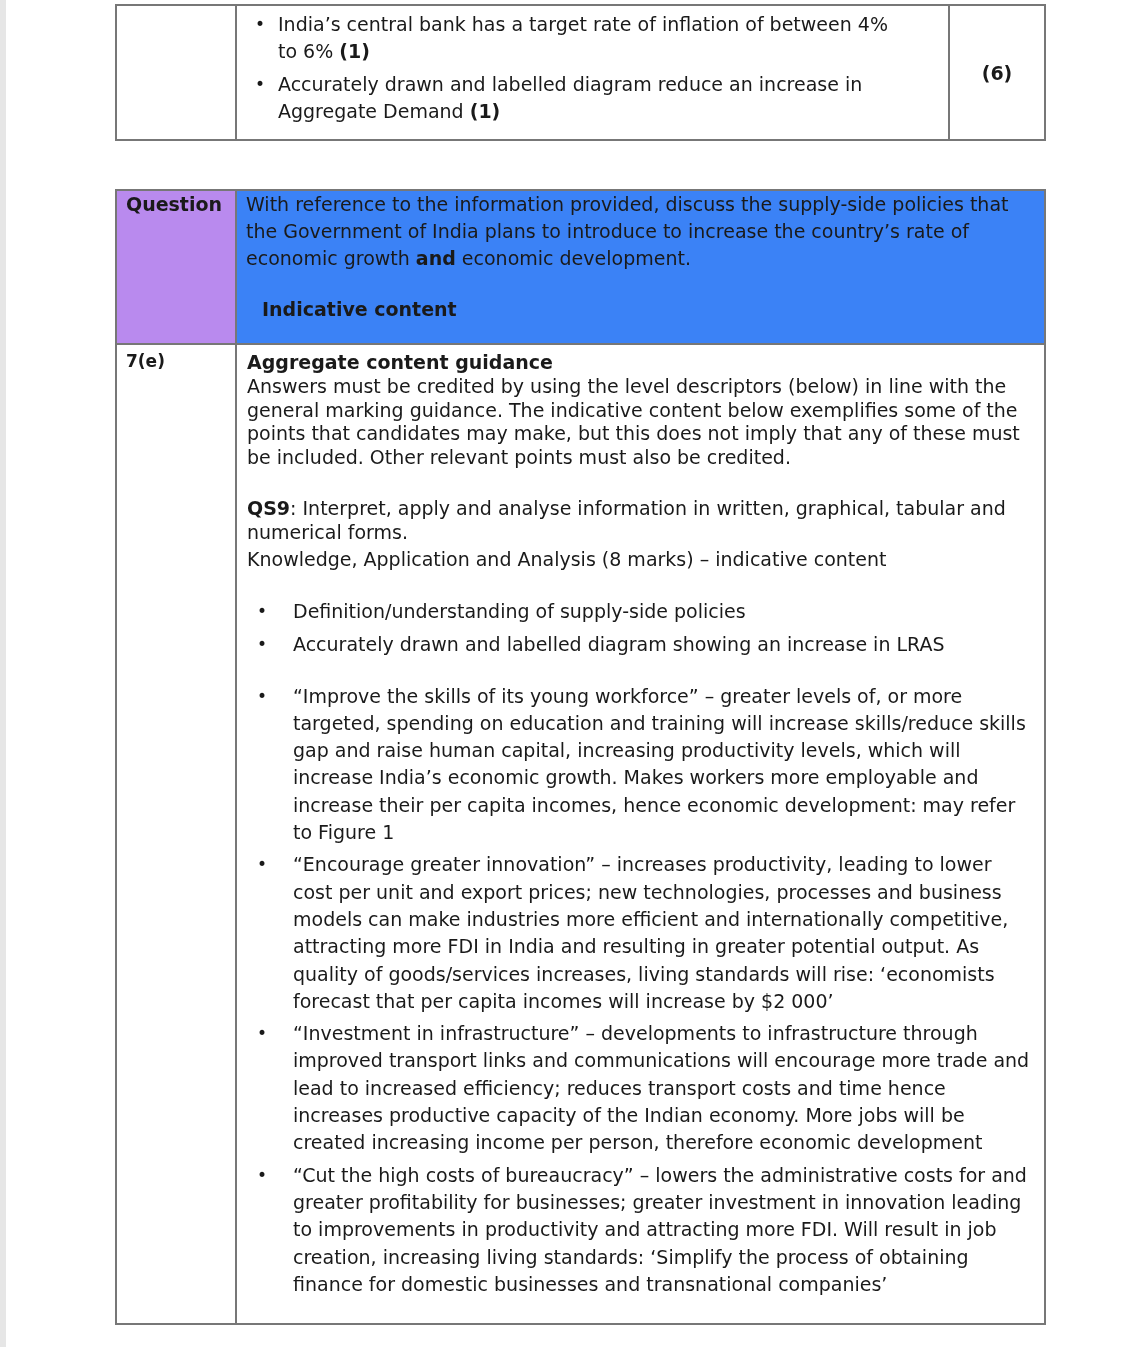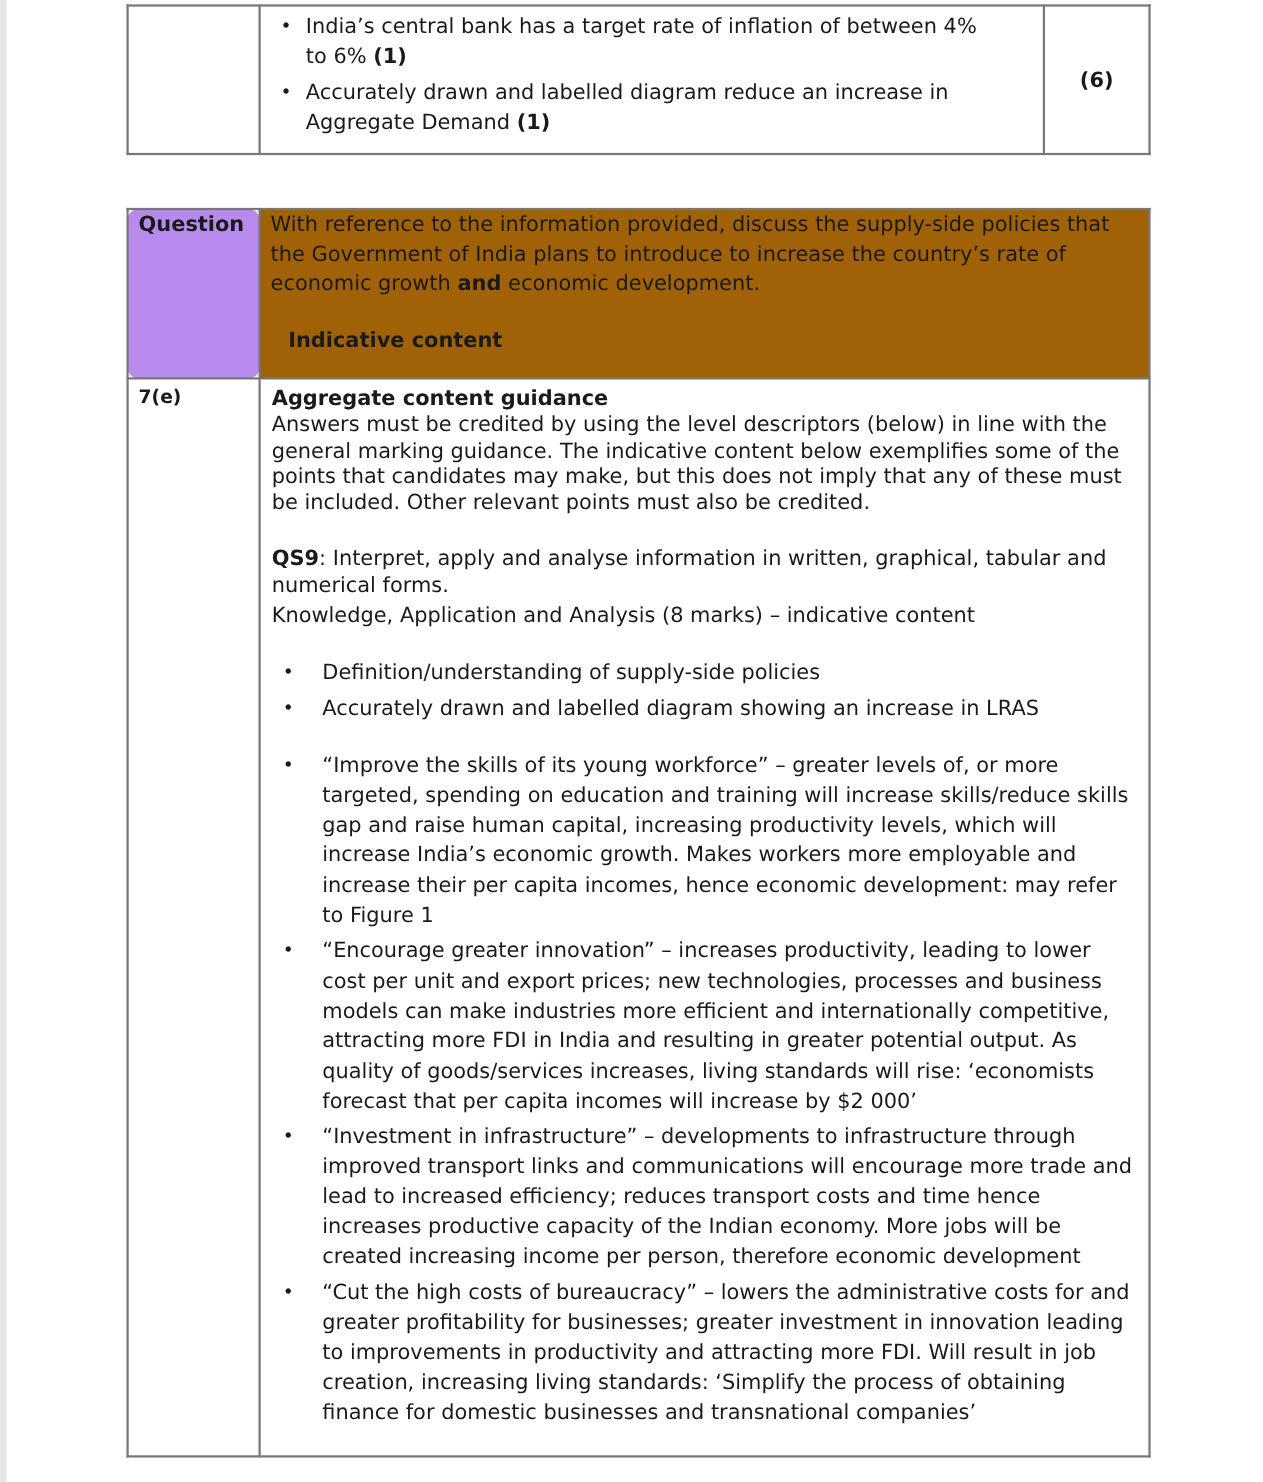--- a/index.html
+++ b/index.html
@@ -59,21 +59,21 @@
     #top-table ul.bul li .dot { left: 18px; top: 0; }
     b { font-weight: bold; }
 
     
     #main-table { top: 189px; }
     #main-table col.c1 { width: 120px; }
     #main-table col.c2 { width: 809px; }
     .hdr td { background: #b98aee; }
     .hdr td { height: 150px; }
     .q-label {
-      font-weight: bold; font-size: 19px; padding: 2px 0 0 9px !important; border-radius: 10px;
+      font-weight: bold; font-size: 19px; padding: 2px 0 0 9px !important;
     }
     .q-text {
       font-size: 19px; line-height: 27px; padding: 0 12px 0 9px !important;
     }
     .q-text .sub {
       font-weight: bold; margin-top: 24px; display: block; margin-left: 16px;
     }
     .row-label {
       font-weight: bold; font-size: 17px; padding: 6px 0 0 9px !important;
     }
@@ -129,21 +129,21 @@
   </table>
 
 <table class="ms" id="main-table">
   <colgroup>
       <col class="c1">
       <col class="c2">
     </colgroup>
   <tbody>
       <tr class="hdr">
     <td class="q-label" style="background: rgb(185, 138, 238);">Question</td>
-    <td class="q-text" style="background: #a16207;">
+    <td class="q-text" style="background: #3b82f6;">
       <span>With reference to the information provided, discuss the supply-side policies that the Government of India plans to introduce to increase the country’s rate of economic growth </span><b>and</b><span> economic development.</span>
       <span class="sub">Indicative content</span>
     </td>
   </tr>
   <tr>
     <td class="row-label">7(e)</td>
     <td class="content-cell">
       <span class="h">Aggregate content guidance</span>
       <p>Answers must be credited by using the level descriptors (below) in line with the general marking guidance. The indicative content below exemplifies some of the points that candidates may make, but this does not imply that any of these must be included. Other relevant points must also be credited.</p>
       <div class="gap1"></div>

